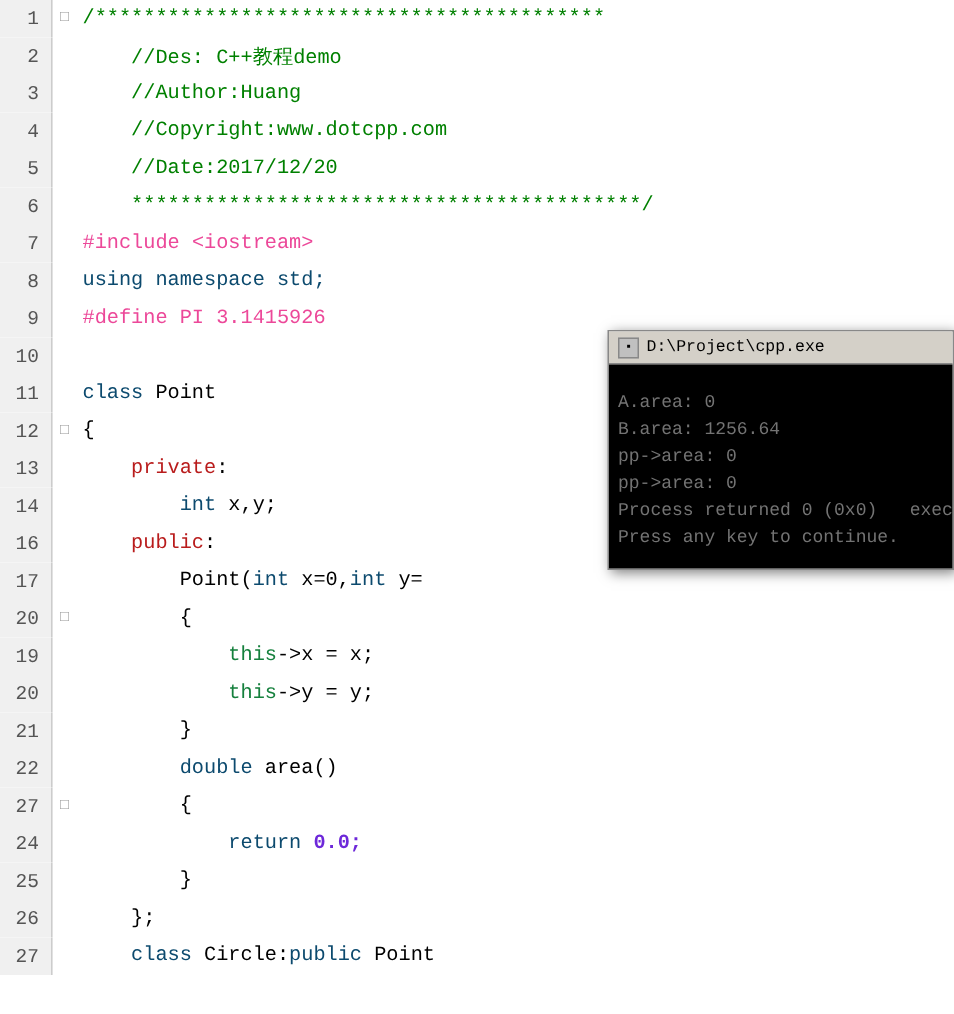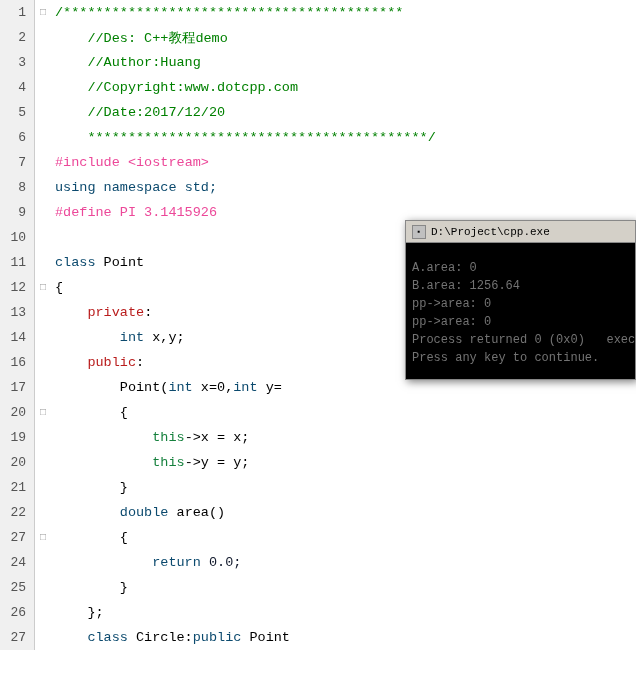--- a/index.html
+++ b/index.html
@@ -76,21 +76,21 @@
       font-size: 13.5px;
       white-space: pre;
       display: flex;
       align-items: center;
     }
 
     
     .c-comment { color: #008000; }
     .c-keyword { color: #0c4a6e; font-weight: normal; }
     .c-preprocessor { color: #ec4899; }
-    .c-number { color: #0f172a; }
+    .c-number { color: #6d28d9; font-weight: bold; }
     .c-normal { color: #000000; }
     .c-this { color: #15803d; font-weight: normal; }
     .c-public { color: #b91c1c; }
 
     
     .terminal-window {
       position: absolute;
       top: 220px;
       left: 405px;
       width: 231px;

